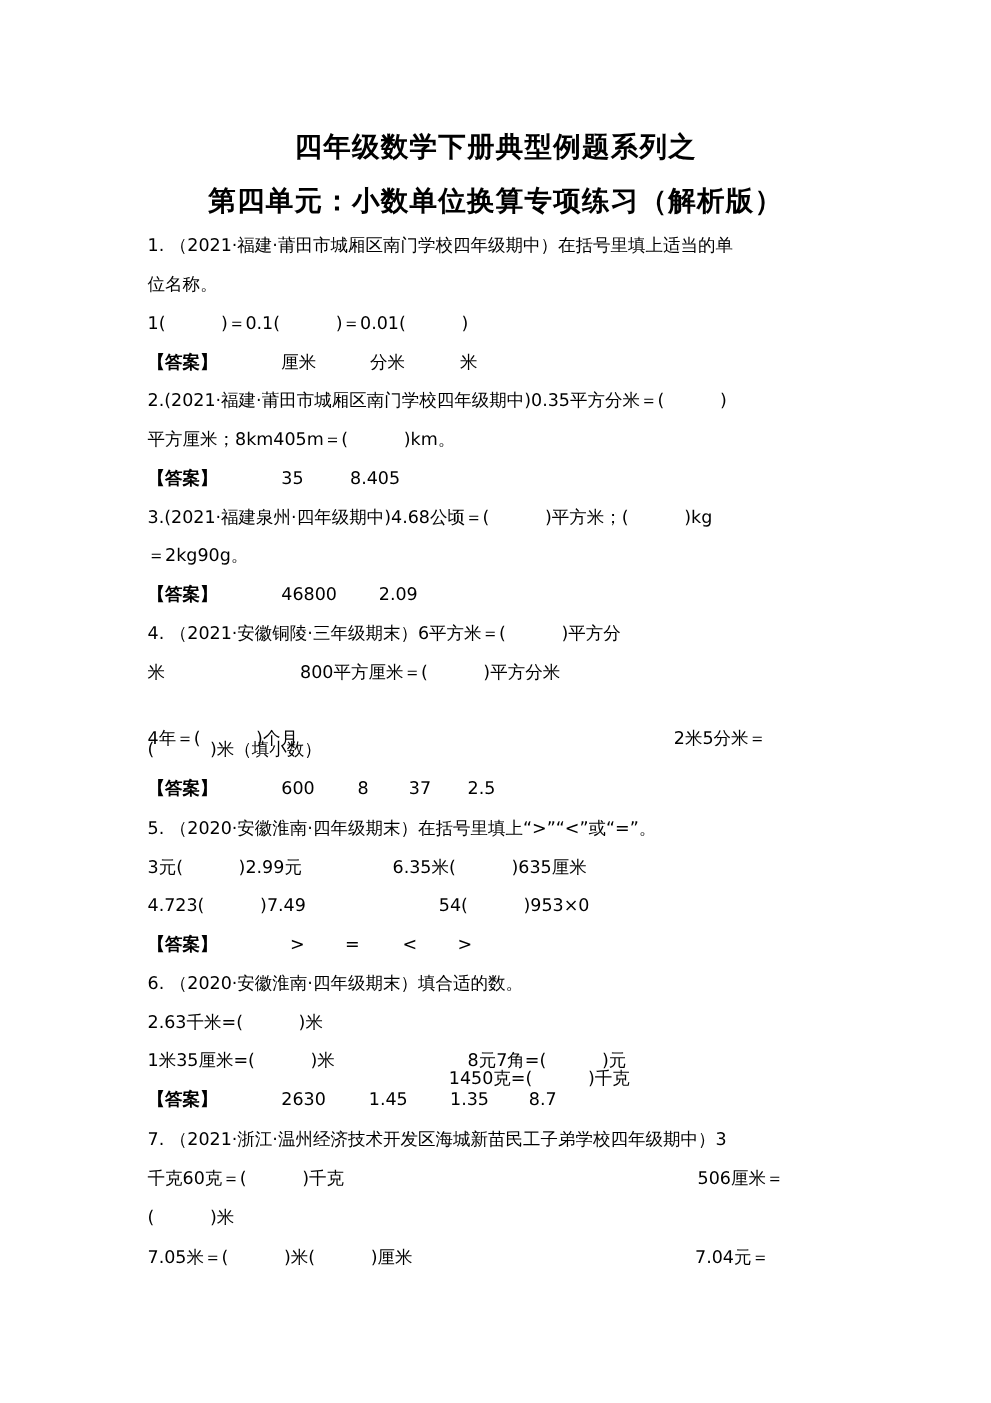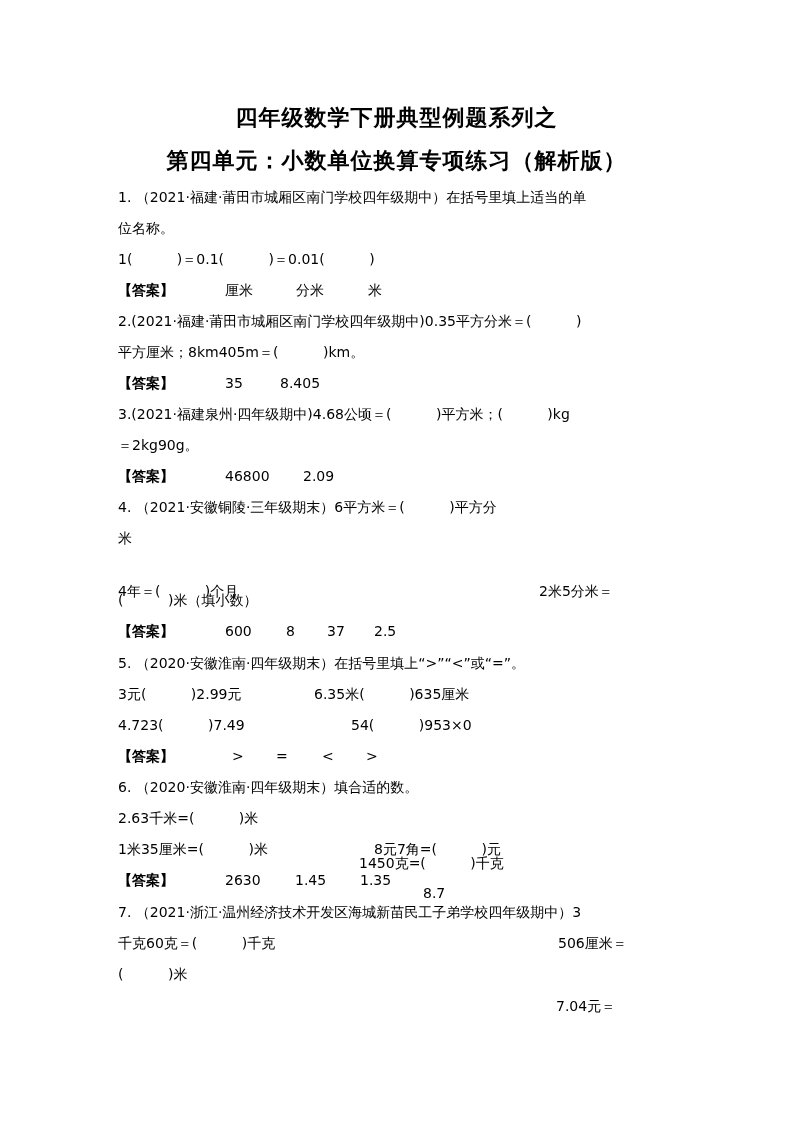--- a/index.html
+++ b/index.html
@@ -40,20 +40,21 @@
   <div class="line" style="top:435px;">＝2kg90g。</div>
   <div class="line" style="top:466px;width:560px;">
     <span class="seg ans-label" style="left:0;">【答案】</span>
     <span class="seg" style="left:107px;">46800</span>
     <span class="seg" style="left:185px;">2.09</span>
   </div>
 
   <div class="line" style="top:497px;">4. （2021·安徽铜陵·三年级期末）6平方米＝(          )平方分</div>
   <div class="line" style="top:528px;width:560px;">
     <span class="seg" style="left:0;">米</span>
+    <span class="seg" style="left:122px;">800平方厘米＝(          )平方分米</span>
   </div>
   <div class="line" style="top:581px;width:560px;">
     <span class="seg" style="left:0;">4年＝(          )个月</span>
     <span class="seg" style="left:421px;">2米5分米＝</span>
   </div>
   <div class="line" style="top:590px;">(          )米（填小数）</div>
   <div class="line" style="top:621px;width:560px;">
     <span class="seg ans-label" style="left:0;">【答案】</span>
     <span class="seg" style="left:107px;">600</span>
     <span class="seg" style="left:168px;">8</span>
@@ -85,25 +86,26 @@
   </div>
   <div class="line" style="top:839px;width:560px;">
     <span class="seg" style="left:0;">1米35厘米=(          )米</span>
     <span class="seg" style="left:256px;">8元7角=(          )元</span>
   </div>
   <div class="line" style="top:870px;width:560px;">
     <span class="seg ans-label" style="left:0;">【答案】</span>
     <span class="seg" style="left:107px;">2630</span>
     <span class="seg" style="left:177px;">1.45</span>
     <span class="seg" style="left:242px;">1.35</span>
-    <span class="seg" style="left:305px;margin-top:13px;">8.7</span>
+    <span class="seg" style="left:305px;">8.7</span>
   </div>
 
   <div class="line" style="top:902px;">7. （2021·浙江·温州经济技术开发区海城新苗民工子弟学校四年级期中）3</div>
   <div class="line" style="top:933px;width:560px;">
     <span class="seg" style="left:0;">千克60克＝(          )千克</span>
     <span class="seg" style="left:440px;">506厘米＝</span>
   </div>
   <div class="line" style="top:964px;">(          )米</div>
   <div class="line" style="top:996px;width:560px;">
+    <span class="seg" style="left:0;">7.05米＝(          )米(          )厘米</span>
     <span class="seg" style="left:438px;">7.04元＝</span>
   </div>
 </div>
 
 </body></html>

